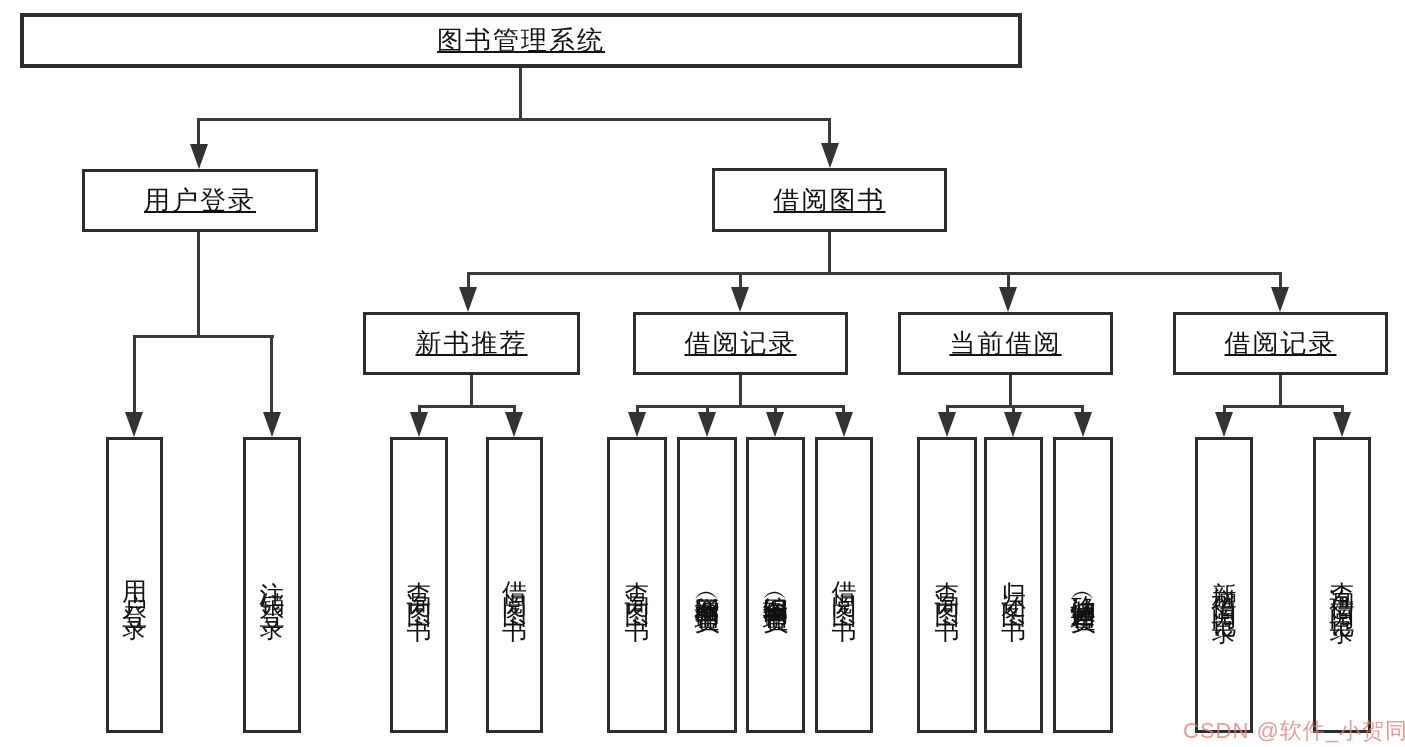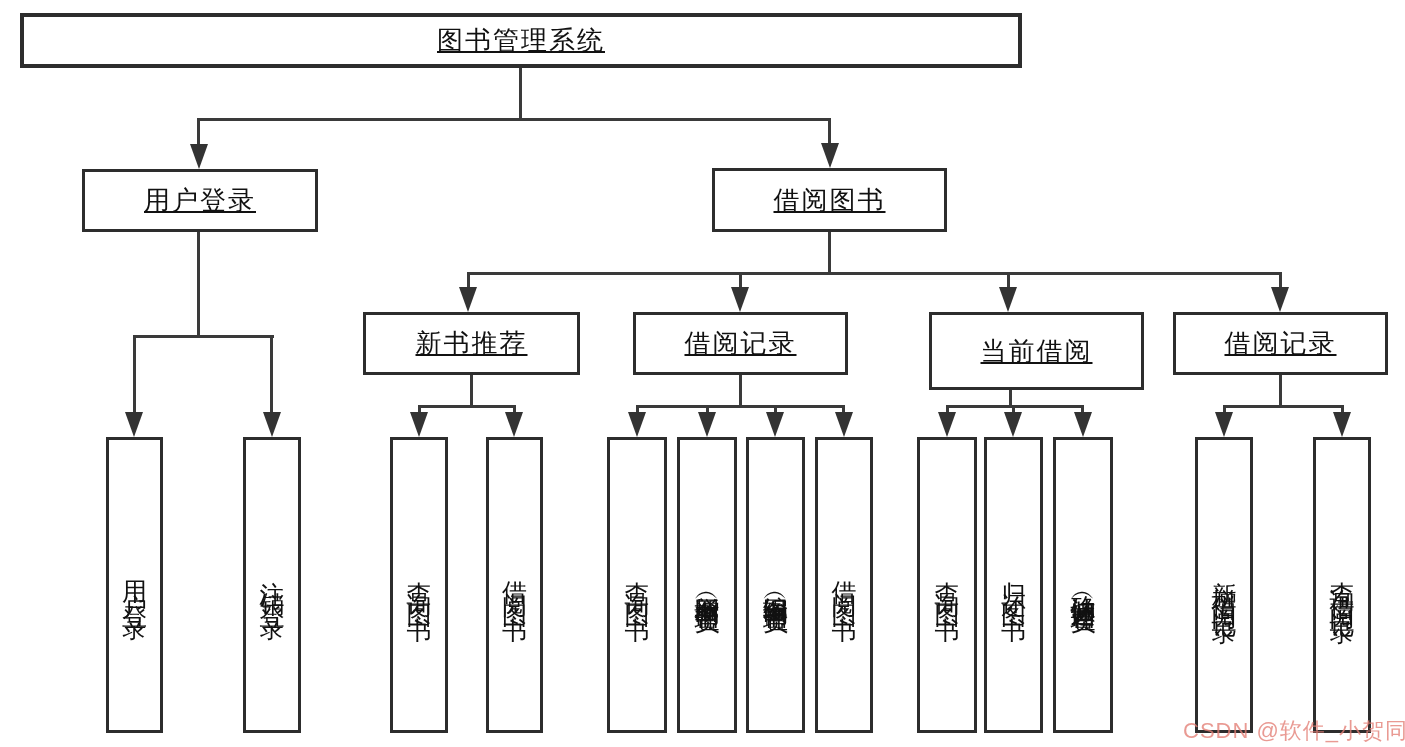--- a/index.html
+++ b/index.html
@@ -103,21 +103,21 @@
   <div class="box" style="left:712px;top:168px;width:235px;height:64px">
     <span class="h-label">借阅图书</span>
   </div>
 
   <div class="box" style="left:363px;top:312px;width:217px;height:63px">
     <span class="h-label">新书推荐</span>
   </div>
   <div class="box" style="left:633px;top:312px;width:215px;height:63px">
     <span class="h-label">借阅记录</span>
   </div>
-  <div class="box" style="left:929px;top:312px;width:215px;height:78px">
+  <div class="box" style="left:898px;top:312px;width:215px;height:63px">
     <span class="h-label">当前借阅</span>
   </div>
   <div class="box" style="left:1173px;top:312px;width:215px;height:63px">
     <span class="h-label">借阅记录</span>
   </div>
 
   <div class="box" style="left:106px;top:437px;width:57px;height:296px">
     <span class="v-text" style="letter-spacing: 12px;">用户登录</span>
   </div>
   <div class="box" style="left:243px;top:437px;width:58px;height:296px">

